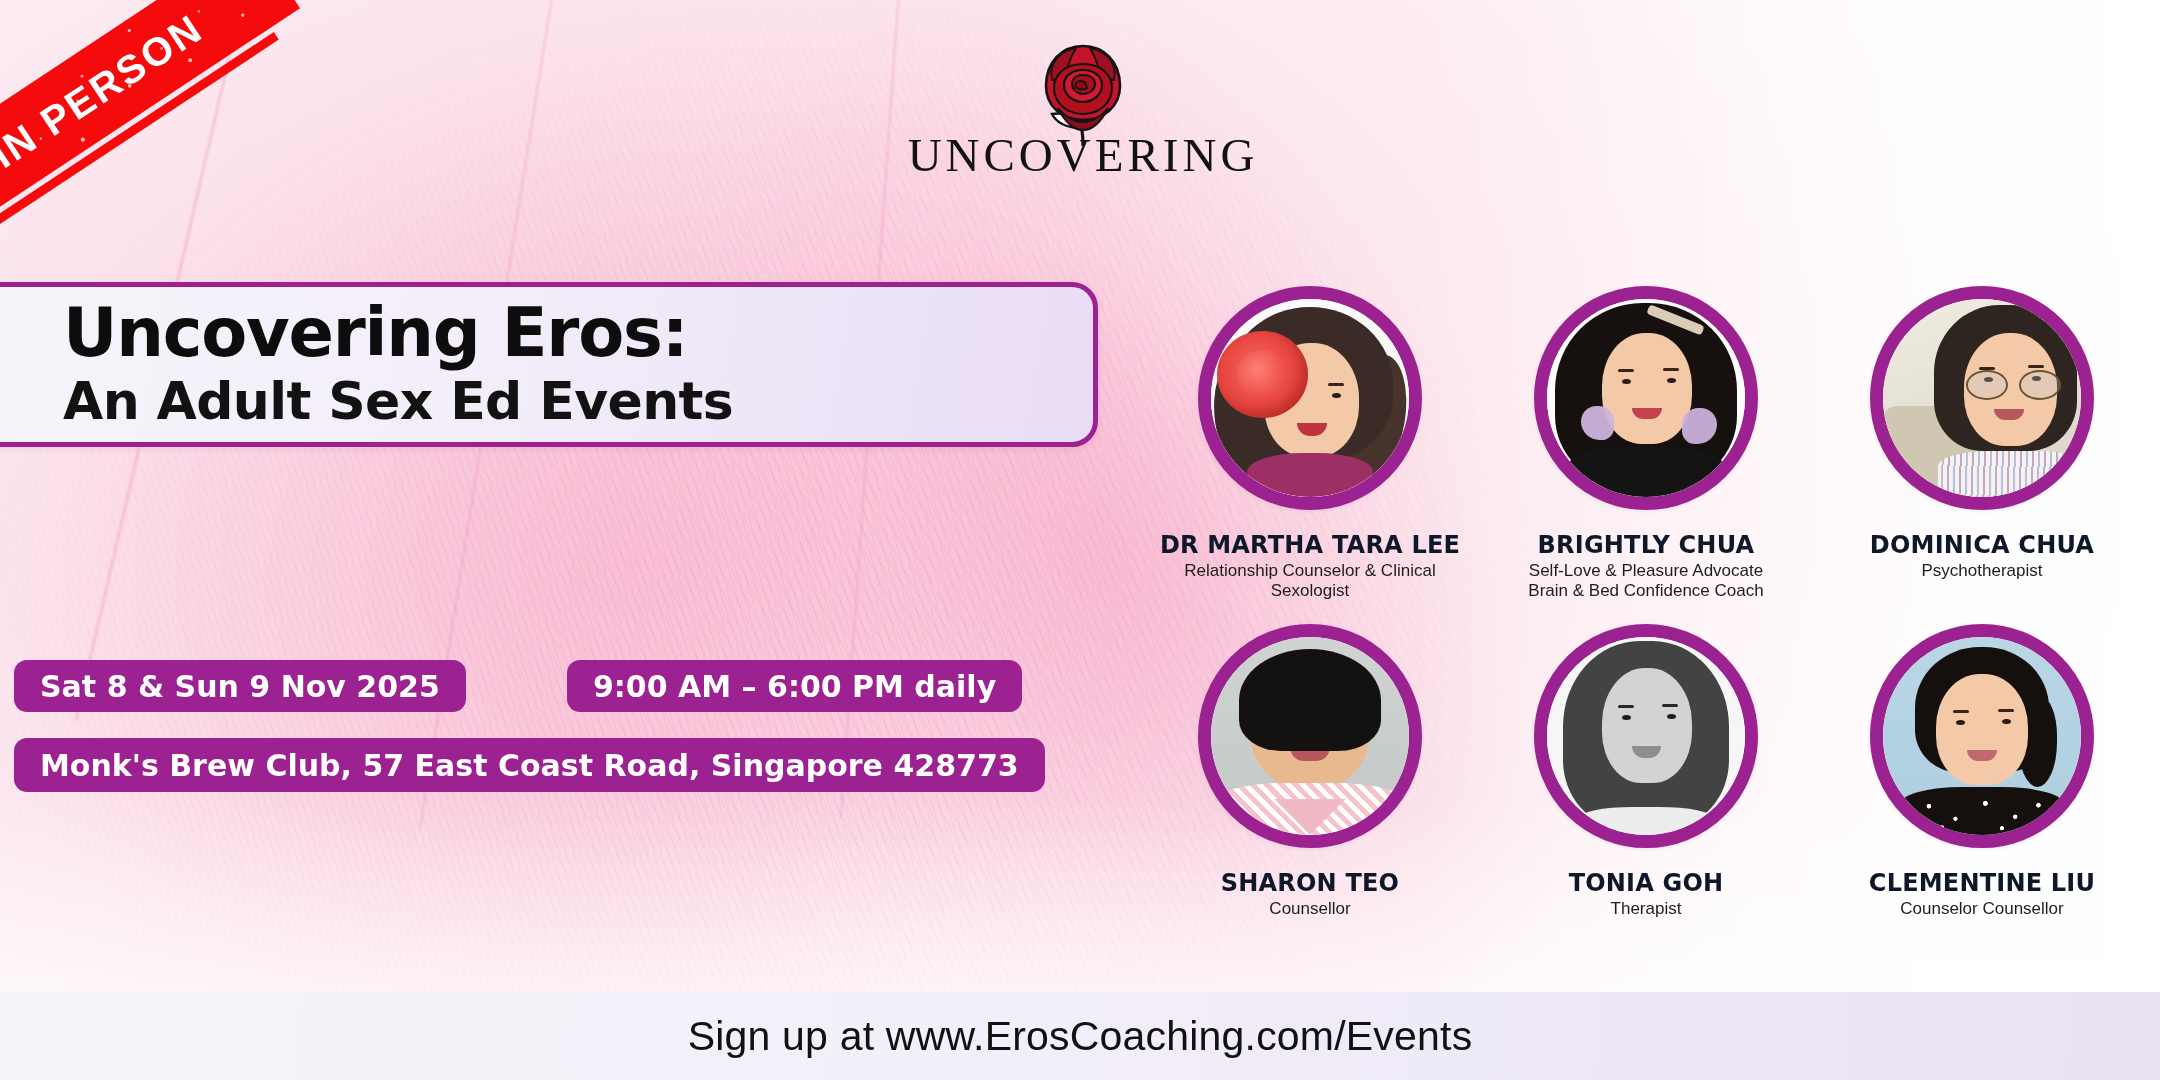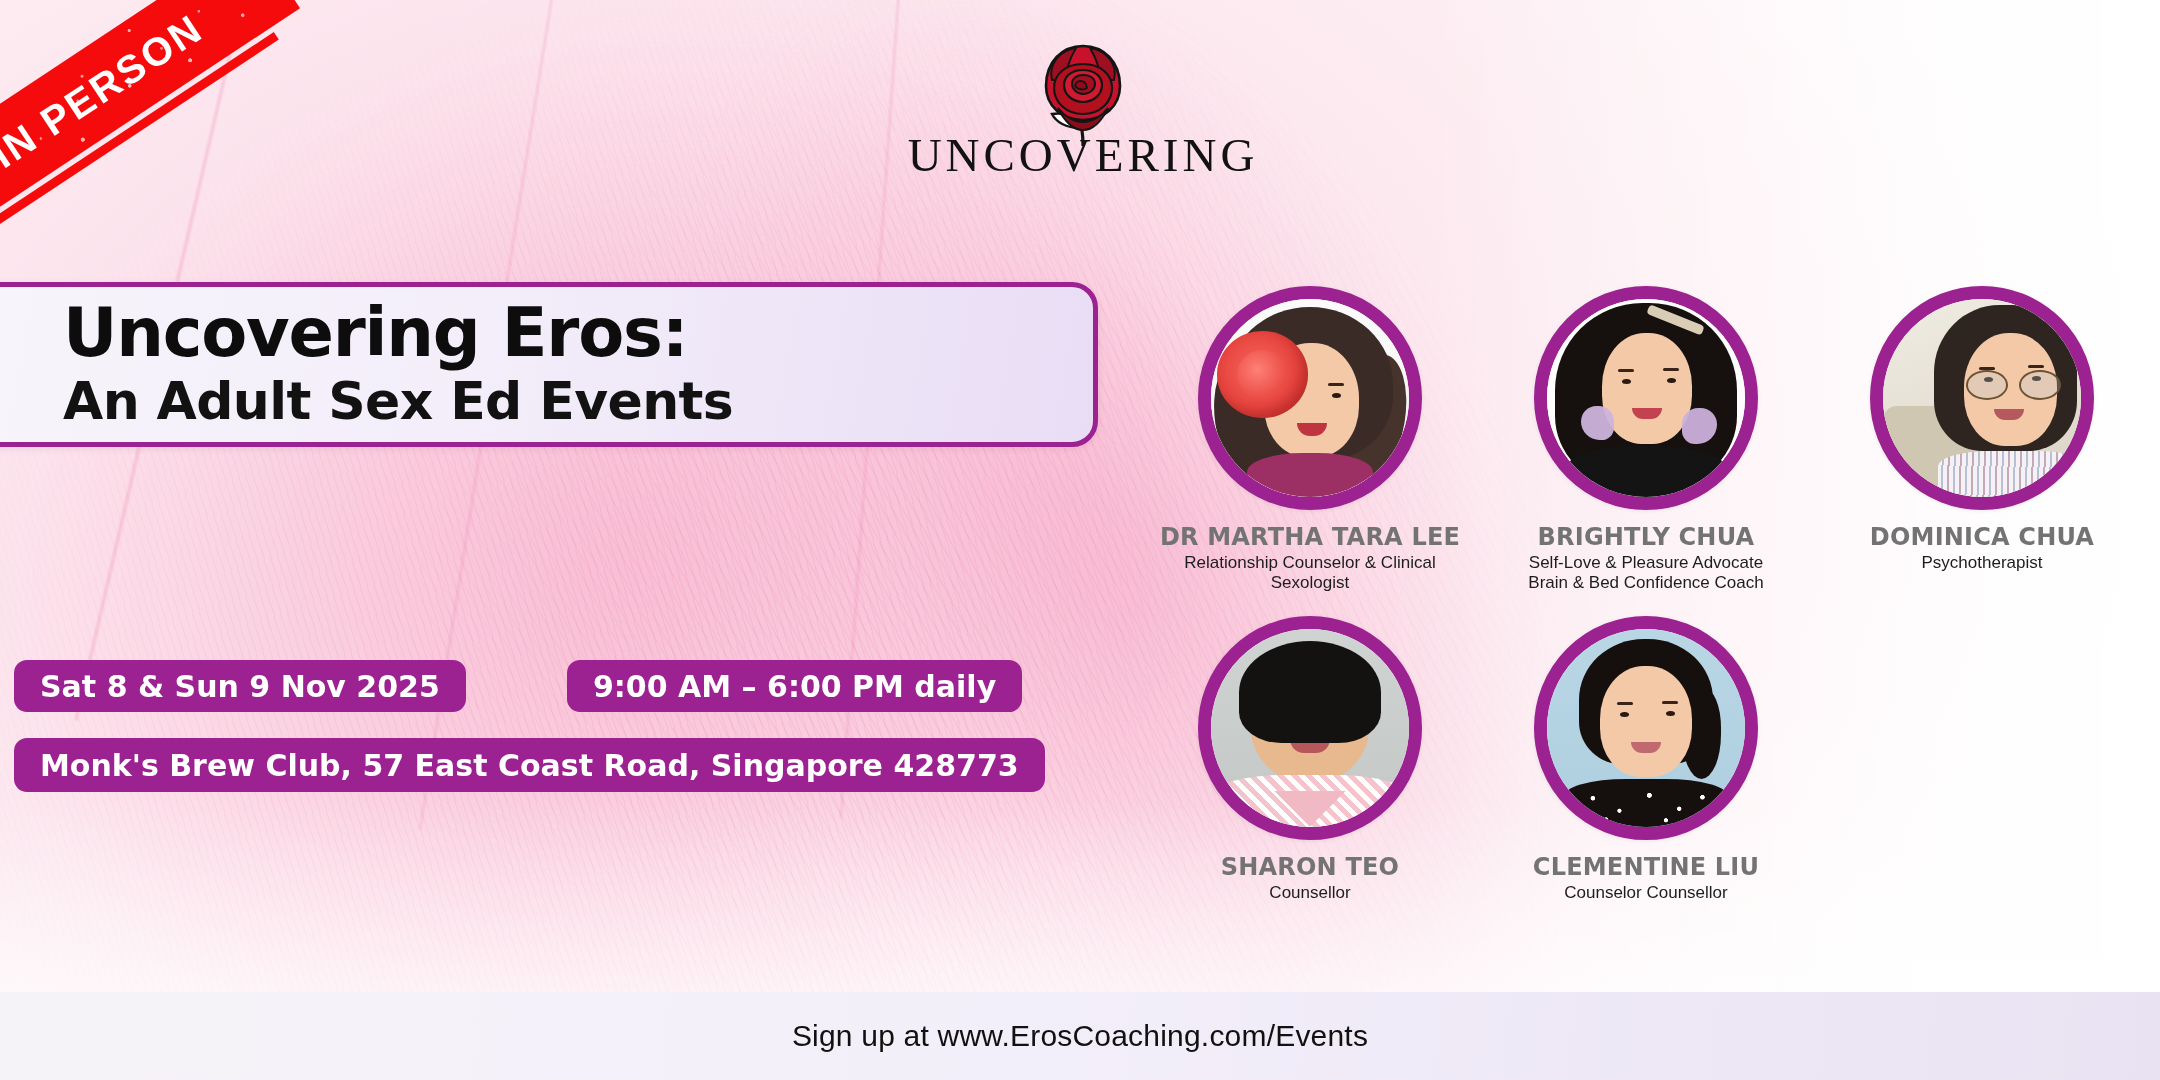--- a/index.html
+++ b/index.html
@@ -172,38 +172,38 @@
 
   .avatar{
     width:224px; height:224px; border-radius:50%;
     border:13px solid #9c2191; background:#fff;
     overflow:hidden; position:relative;
     box-shadow:0 1px 4px rgba(0,0,0,.08);
   }
   .avatar .ph{ position:absolute; inset:0; }
 
   .sname{
-    margin-top:14px; font-size:24px; font-weight:700; color:#737373;
+    margin-top:22px; font-size:24px; font-weight:700; color:#0f172a;
     letter-spacing:.2px; text-align:center; line-height:1.12;
     font-family:"DejaVu Sans", sans-serif;
   }
   .srole{
     font-size:17px; color:#1d1d1d; text-align:center;
     line-height:1.2; margin-top:2px; max-width:310px;
     font-family:"Liberation Sans", sans-serif;
   }
 
   
   .footer{
     position:absolute; left:0; top:992px; width:2160px; height:88px;
     background:linear-gradient(95deg,#f6f3f8 0%,#f3effa 46%,#e9e2f2 100%);
     display:flex; align-items:center; justify-content:center;
   }
   .footer-text{
-    font-size:30px; color:#111; font-weight:300; letter-spacing:.2px;
+    font-size:41px; color:#111; font-weight:300; letter-spacing:.2px;
     font-family:"Liberation Sans", sans-serif;
   }
 
   
   .p-bg{ position:absolute; inset:0; }
   .hair,.face,.neck,.body,.extra{ position:absolute; }
 
   
   .face{ background:#f4c9a8; border-radius:48% 48% 44% 44%; }
   .eye{ position:absolute; width:9px; height:5px; background:#2a1a12; border-radius:50%; }
@@ -407,20 +407,38 @@
             </div>
             <div class="hair s-hair"></div>
             <div class="body s-body"></div>
             <div class="extra s-collar"></div>
           </div>
         </div>
         <div class="sname">SHARON TEO</div>
         <div class="srole">Counsellor</div>
       </div>
 
+      <div class="scell">
+        <div class="avatar">
+          <div class="ph" style="filter:grayscale(1);">
+            <div class="p-bg t-bg"></div>
+            <div class="hair t-hair"></div>
+            <div class="face t-face">
+              <div class="brow" style="left:18%;top:32%;"></div>
+                <div class="brow" style="right:15%;top:31%;"></div>
+              <div class="eye" style="left:22%;top:41%;"></div>
+                <div class="eye" style="right:18%;top:40%;"></div>
+              <div class="mouth" style="left:33%;top:68%;width:33%;height:10%;background:#9a8b86;"></div>
+            </div>
+            <div class="body t-body"></div>
+          </div>
+        </div>
+        <div class="sname">TONIA GOH</div>
+        <div class="srole">Therapist</div>
+      </div>
 
       <div class="scell">
         <div class="avatar">
           <div class="ph">
             <div class="p-bg c-bg"></div>
             <div class="hair c-pony"></div>
             <div class="hair c-hair"></div>
             <div class="face c-face">
               <div class="brow" style="left:18%;top:32%;"></div>
                 <div class="brow" style="right:15%;top:31%;"></div>

